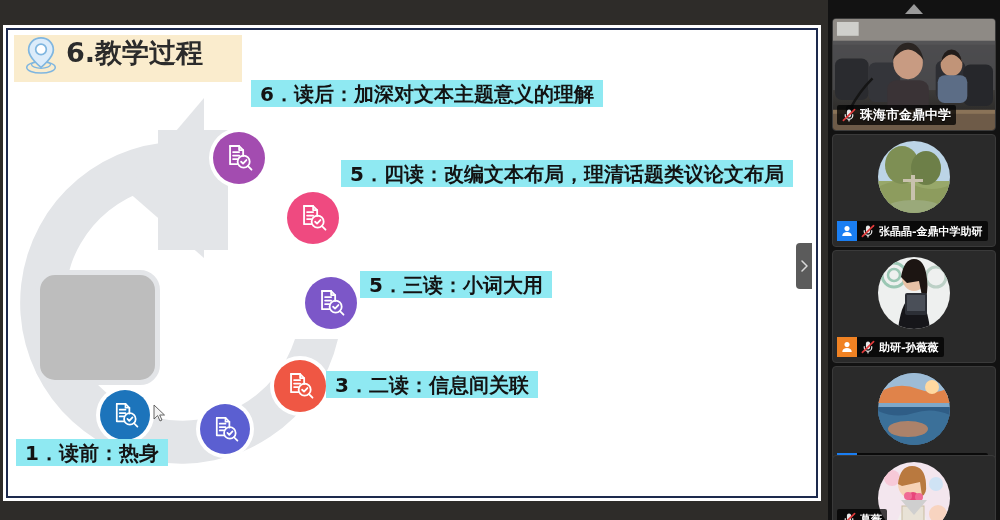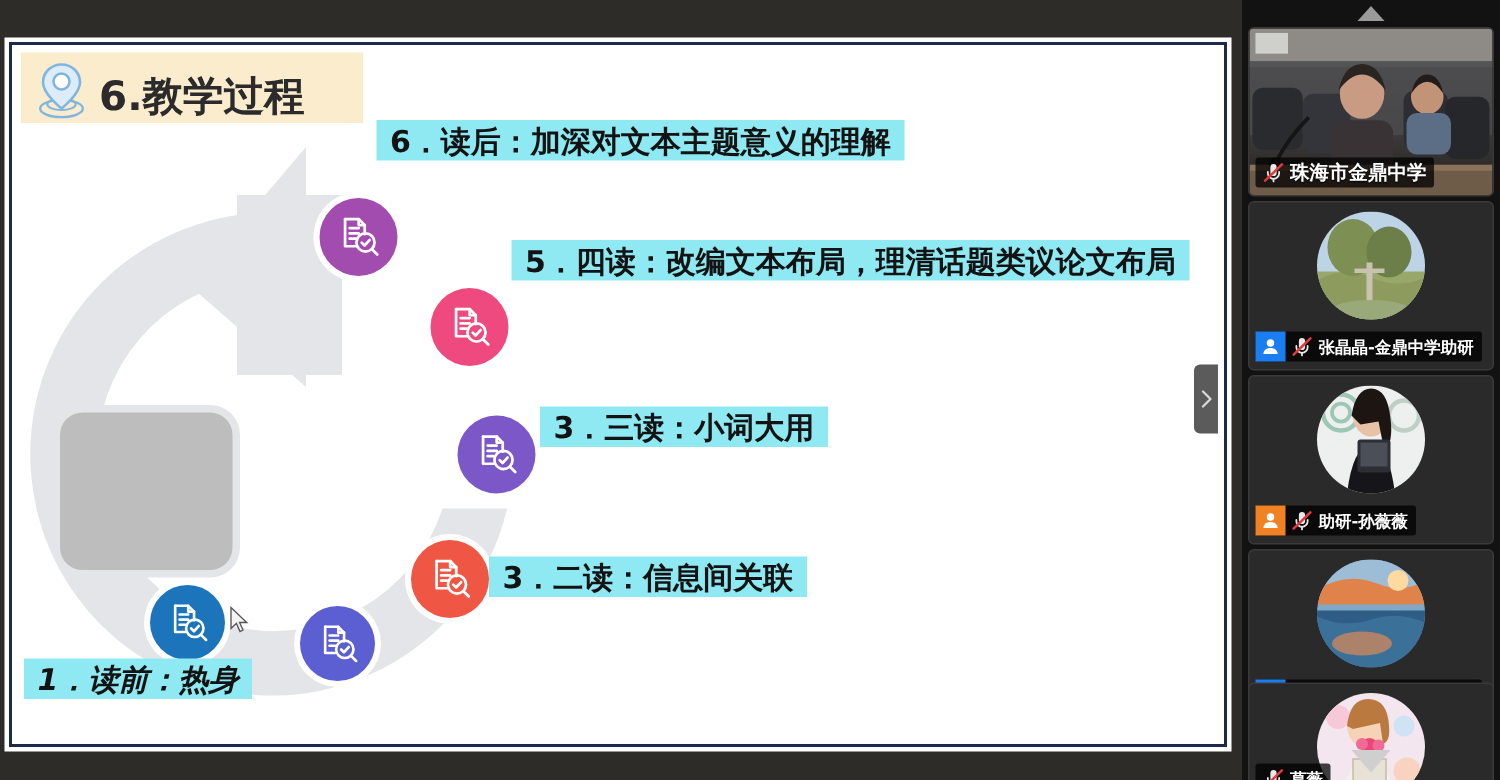--- a/index.html
+++ b/index.html
@@ -14,21 +14,21 @@
     position:absolute; left:6px; top:28px; width:812px; height:470px;
     background:#ffffff; border:2px solid #1d2a4d;
     box-shadow:0 0 0 3px #ffffff;
   }
   #slide { position:absolute; inset:0; background:#fff; overflow:hidden; }
 
   
   .hdr-band {
     position:absolute; left:6px; top:5px; width:228px; height:47px;
     background:#faeccd;
-    display:flex; align-items:flex-end; gap:6px; padding-left:8px;
+    display:flex; align-items:flex-start; gap:6px; padding-left:8px;
   }
   .pin-icon { width:38px; height:42px; flex:0 0 38px; }
   .hdr-title {
     font-size:27px; font-weight:bold; color:#2b2b2b; letter-spacing:0px;
     font-family:"DejaVu Sans","Liberation Sans",sans-serif;
     white-space:nowrap;
   }
 
   
   #arc-wrap { position:absolute; left:0px; top:60px; width:330px; height:390px; }
@@ -45,21 +45,21 @@
     font-weight:bold; color:#131313; white-space:nowrap;
     display:flex; align-items:center;
     padding:3px 9px 1px 9px;
     line-height:1.15;
   }
   #chip6 { left:243px; top:50px;  font-size:20px; }
   #chip5 { left:333px; top:130px; font-size:20px; }
   #chip4 { left:352px; top:241px; font-size:20px; }
   #chip3 { left:318px; top:341px; font-size:20px; }
   #chip2 { left:187px; top:421px; font-size:20px; }
-  #chip1 { left:8px;   top:409px; font-size:20px;font-style:italic; }
+  #chip1 { left:8px;   top:409px; font-size:20px; }
 
   
   .badge {
     position:absolute; border-radius:50%;
     box-shadow:0 0 0 4px #ffffff, 0 1px 3px rgba(0,0,0,.28);
     display:flex; align-items:center; justify-content:center;
   }
   .badge svg { width:62%; height:62%; }
   #b6 { left:205px; top:102px; width:52px; height:52px; background:#a34cb0; }
   #b5 { left:279px; top:162px; width:52px; height:52px; background:#ef4a80; }
@@ -226,21 +226,21 @@
               <path d="M10 10h6M10 13.5h6M10 17h4"></path>
               <circle cx="20.5" cy="19.5" r="6"></circle>
                 <path d="M24.8 24l3.5 3.5"></path>
               <path d="M18 19.6l1.9 1.9 3.3-3.6"></path>
             </g>
           </svg>
         </div>
 
         <div class="chip" id="chip6">6．读后：加深对文本主题意义的理解</div>
         <div class="chip" id="chip5">5．四读：改编文本布局，理清话题类议论文布局</div>
-        <div class="chip" id="chip4">3．三读：小词大用</div>
+        <div class="chip" id="chip4">5．三读：小词大用</div>
         <div class="chip" id="chip3">3．二读：信息间关联</div>
         <div class="chip" id="chip1">1．读前：热身</div>
 
         <svg id="cursor" viewBox="0 0 13 18">
           <path d="M1 1 L1 15 L4.6 11.6 L7 17 L9 16 L6.7 11 L11.5 11 Z" fill="#f3f3f3" stroke="#555" stroke-width="0.9"></path>
         </svg>
 
       </div>
     </div>
 

